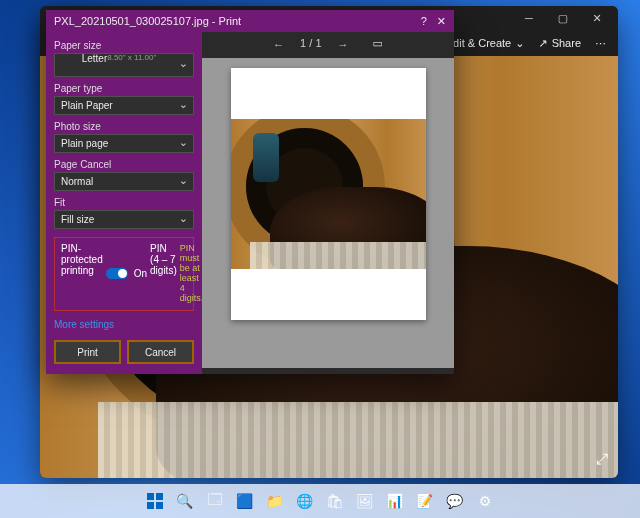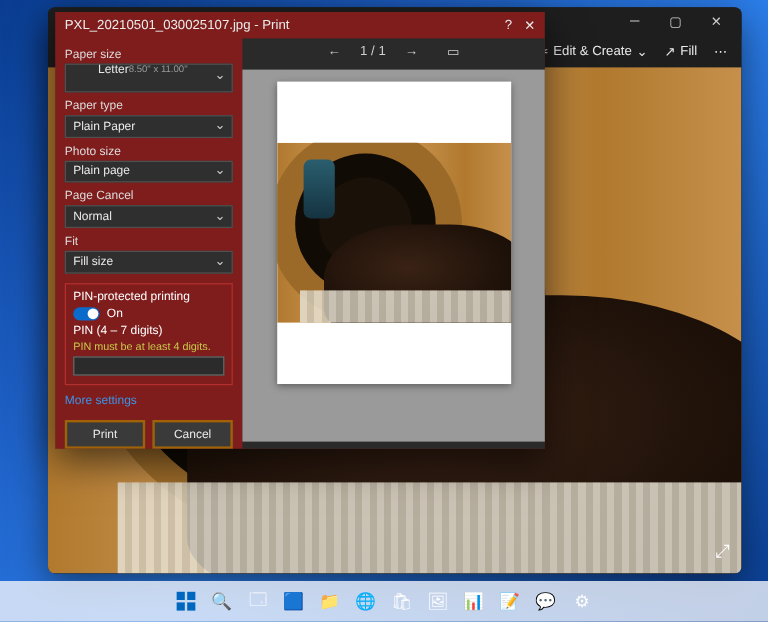--- a/index.html
+++ b/index.html
@@ -14,31 +14,31 @@
 .photos-canvas{position:absolute;left:0;right:0;top:50px;bottom:0;overflow:hidden}
 .cat-scene{position:absolute;inset:0}
 .wood{position:absolute;inset:0;background:linear-gradient(90deg,#b0792e 0%,#c6904c 20%,#b0792e 40%,#c6904c 60%,#b0792e 80%,#c6904c 100%)}
 .porthole{position:absolute;left:8%;top:6%;width:60%;aspect-ratio:1/1;border-radius:50%;background:#1a1108;box-shadow:0 0 0 20px rgba(0,0,0,.35) inset,0 0 0 22px #9b6a29}
 .porthole::before{content:"";position:absolute;left:6%;top:4%;width:22%;height:42%;background:linear-gradient(#2a5e6e,#153341);border-radius:6px}
 .catbody{position:absolute;left:20%;right:-10%;bottom:-5%;height:60%;background:radial-gradient(ellipse at 40% 40%,#3a2215 0%,#1c1008 60%,#140b05 100%);border-radius:40% 40% 20% 20%/50% 50% 20% 20%}
 .fleece{position:absolute;left:10%;right:0;bottom:0;height:18%;background:repeating-linear-gradient(90deg,#e7e1d2 0 6px,#cfc8b7 6px 12px);opacity:.85}
 .expand{position:absolute;right:10px;bottom:10px;color:#fff;font-size:15px}
 
 
-.printdlg{position:absolute;left:46px;top:10px;width:408px;height:364px;background:#7f1d1d;box-shadow:0 10px 30px rgba(0,0,0,.6);display:flex;flex-direction:column}
+.printdlg{position:absolute;left:46px;top:10px;width:408px;height:364px;background:#701a75;box-shadow:0 10px 30px rgba(0,0,0,.6);display:flex;flex-direction:column}
 .print-title{height:22px;display:flex;align-items:center;justify-content:space-between;padding:0 8px;font-size:11px;color:#eaeaea}
 .print-title .spacer{flex:1}
 .print-body{flex:1;display:flex;min-height:0}
 .print-left{width:140px;padding:4px 8px 0 8px;display:flex;flex-direction:column;gap:2px;overflow:hidden}
 .lbl{font-size:10px;color:#dcdcdc;margin-top:4px}
 .sel{position:relative;background:#2f2f2f;border:1px solid #505050;height:17px;display:flex;align-items:center;padding:0 16px 0 6px;font-size:10px;color:#eaeaea}
 .sel.tall{height:22px;flex-direction:row;align-items:flex-start;justify-content:center;line-height:1.05}
 .sel .sub{font-size:8px;color:#9a9a9a}
 .sel::after{content:"⌄";position:absolute;right:5px;top:50%;transform:translateY(-60%);color:#cfcfcf;font-size:11px}
-.pin-section{border:1px solid #b62f2f;padding:5px 6px 7px 6px;margin-top:6px;display:flex;flex-direction:column;gap:3px}
+.pin-section{border:1px solid #b62f2f;padding:5px 6px 7px 6px;margin-top:6px;display:flex;gap:3px}
 .pin-row{display:flex;align-items:center;gap:6px;font-size:10px}
 .toggle{width:22px;height:11px;border-radius:6px;background:#0b6bcb;position:relative}
 .toggle::after{content:"";position:absolute;right:1px;top:1px;width:9px;height:9px;border-radius:50%;background:#fff}
 .pin-warn{color:#c8c84a;font-size:9px}
 .pin-input{height:14px;background:#2b2b2b;border:1px solid #6b6b6b}
 .more{color:#3b93e6;font-size:10px;margin-top:6px}
 .btnrow{display:flex;gap:6px;margin-top:8px}
 .btn{flex:1;height:20px;background:#3a3a3a;border:2px solid #a16207;display:flex;align-items:center;justify-content:center;font-size:10px;color:#eaeaea}
 
 .print-right{flex:1;display:flex;flex-direction:column;background:#2a2a2a}
@@ -65,21 +65,21 @@
       <div class="wbtn">✕</div>
     </div>
     <div class="photos-toolbar">
       <div class="tbtn">
         <span>✂</span>
         <span>Edit &amp; Create</span>
         <span>⌄</span>
       </div>
       <div class="tbtn">
         <span>↗</span>
-        <span>Fill</span>
+        <span>Share</span>
       </div>
       <div class="tbtn">⋯</div>
     </div>
     <div class="photos-canvas">
       <div class="cat-scene">
         <div class="wood"></div>
         <div class="porthole"></div>
         <div class="catbody"></div>
         <div class="fleece"></div>
       </div>

